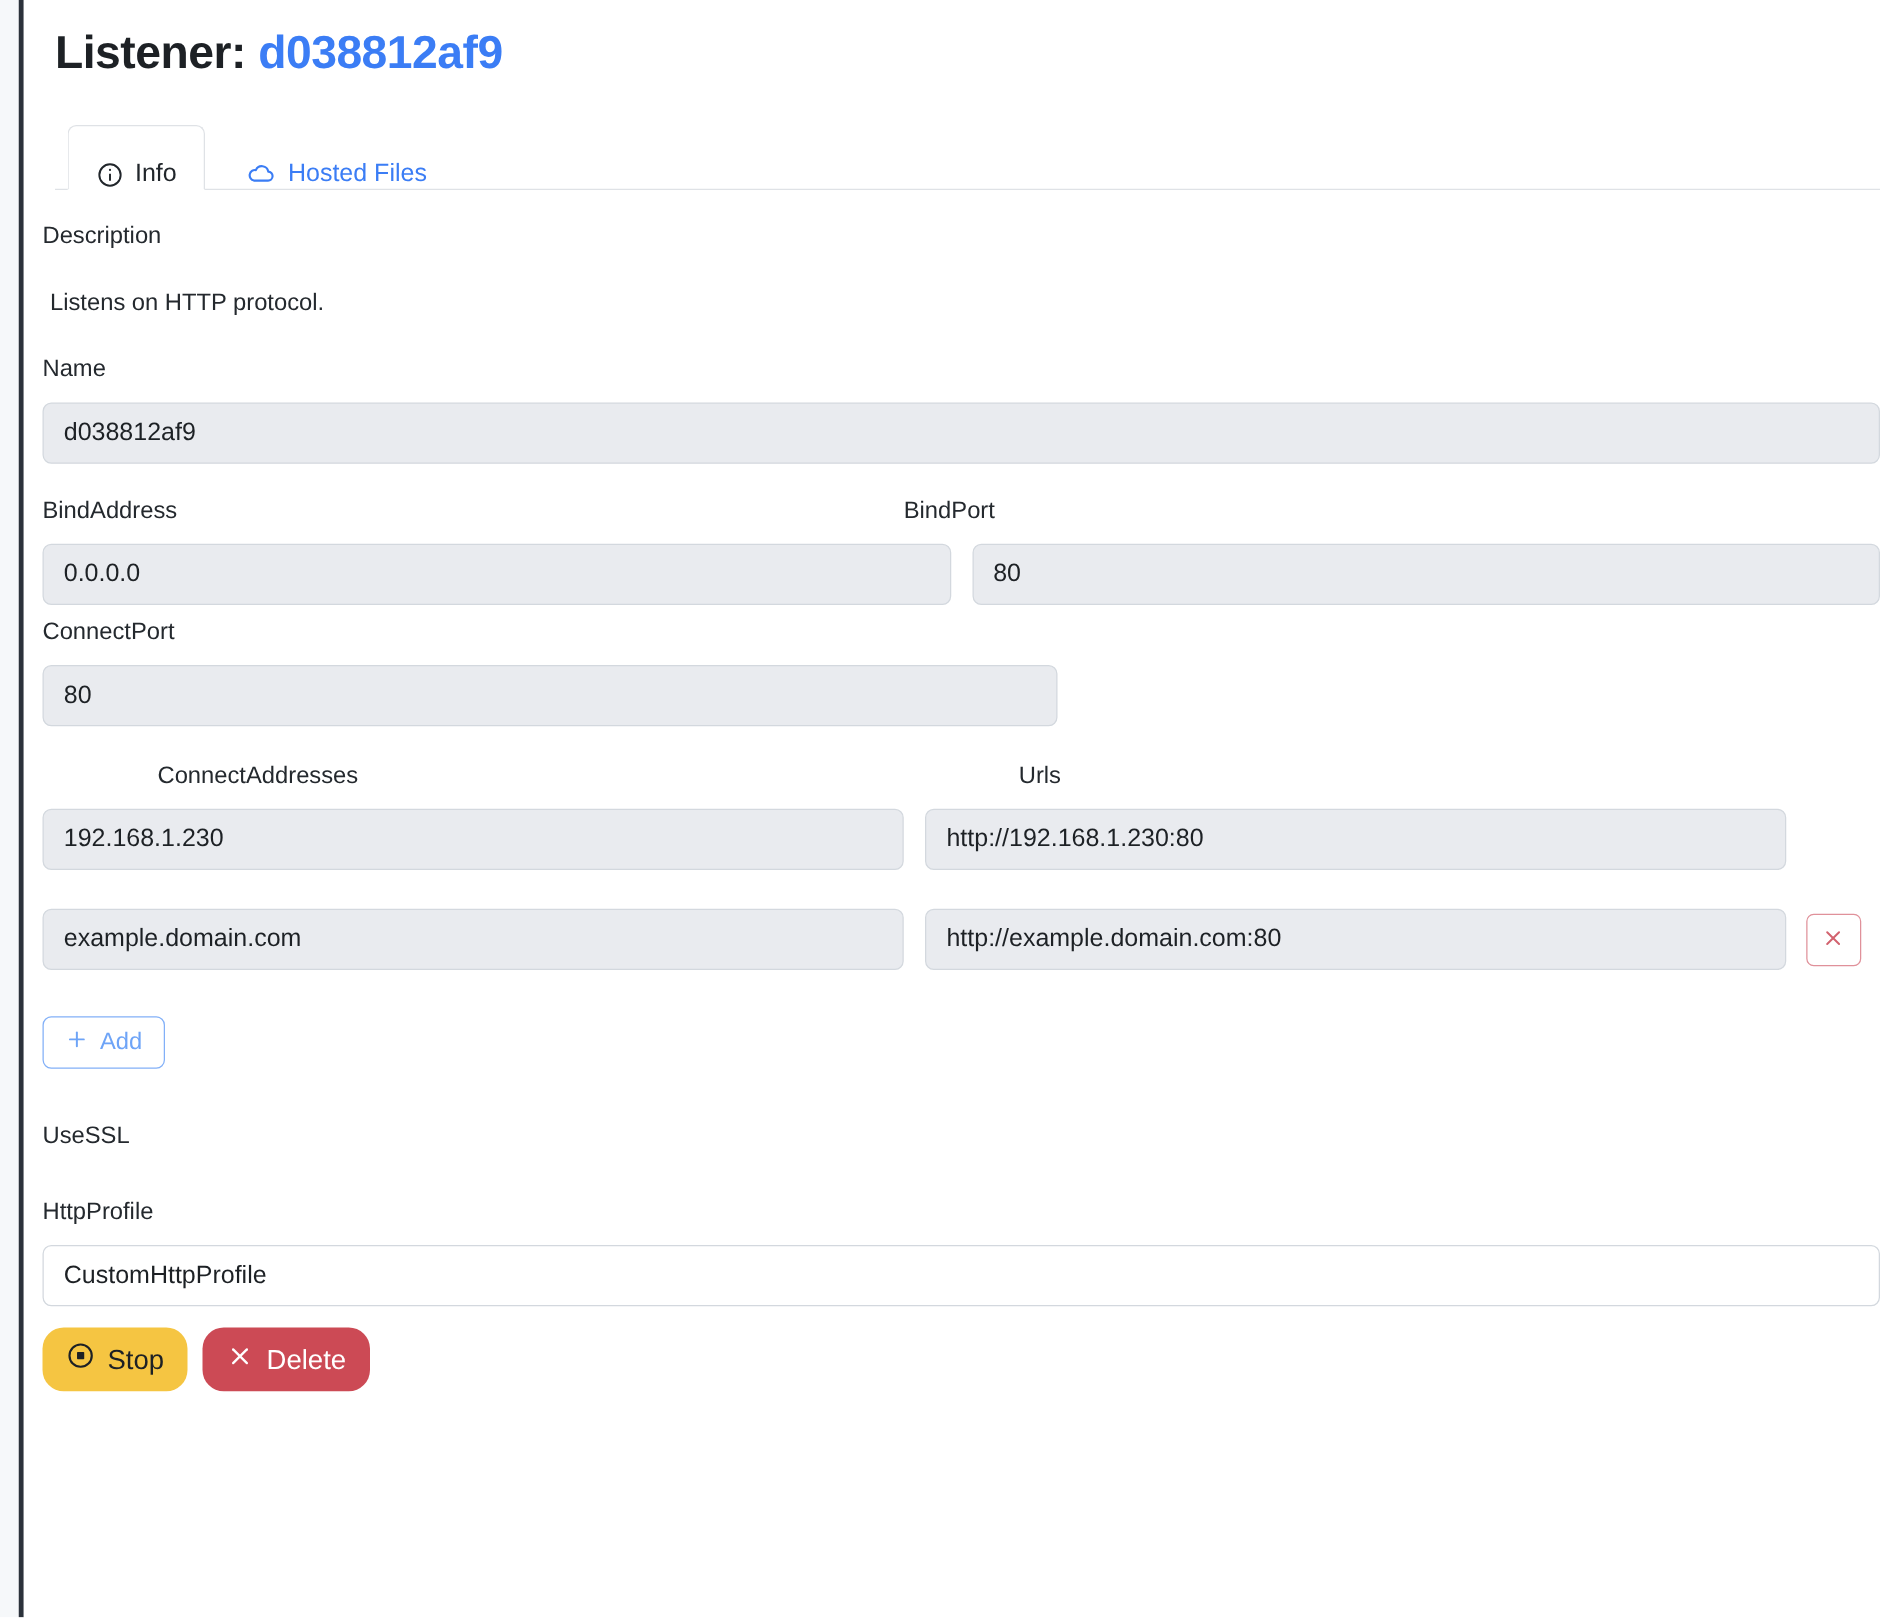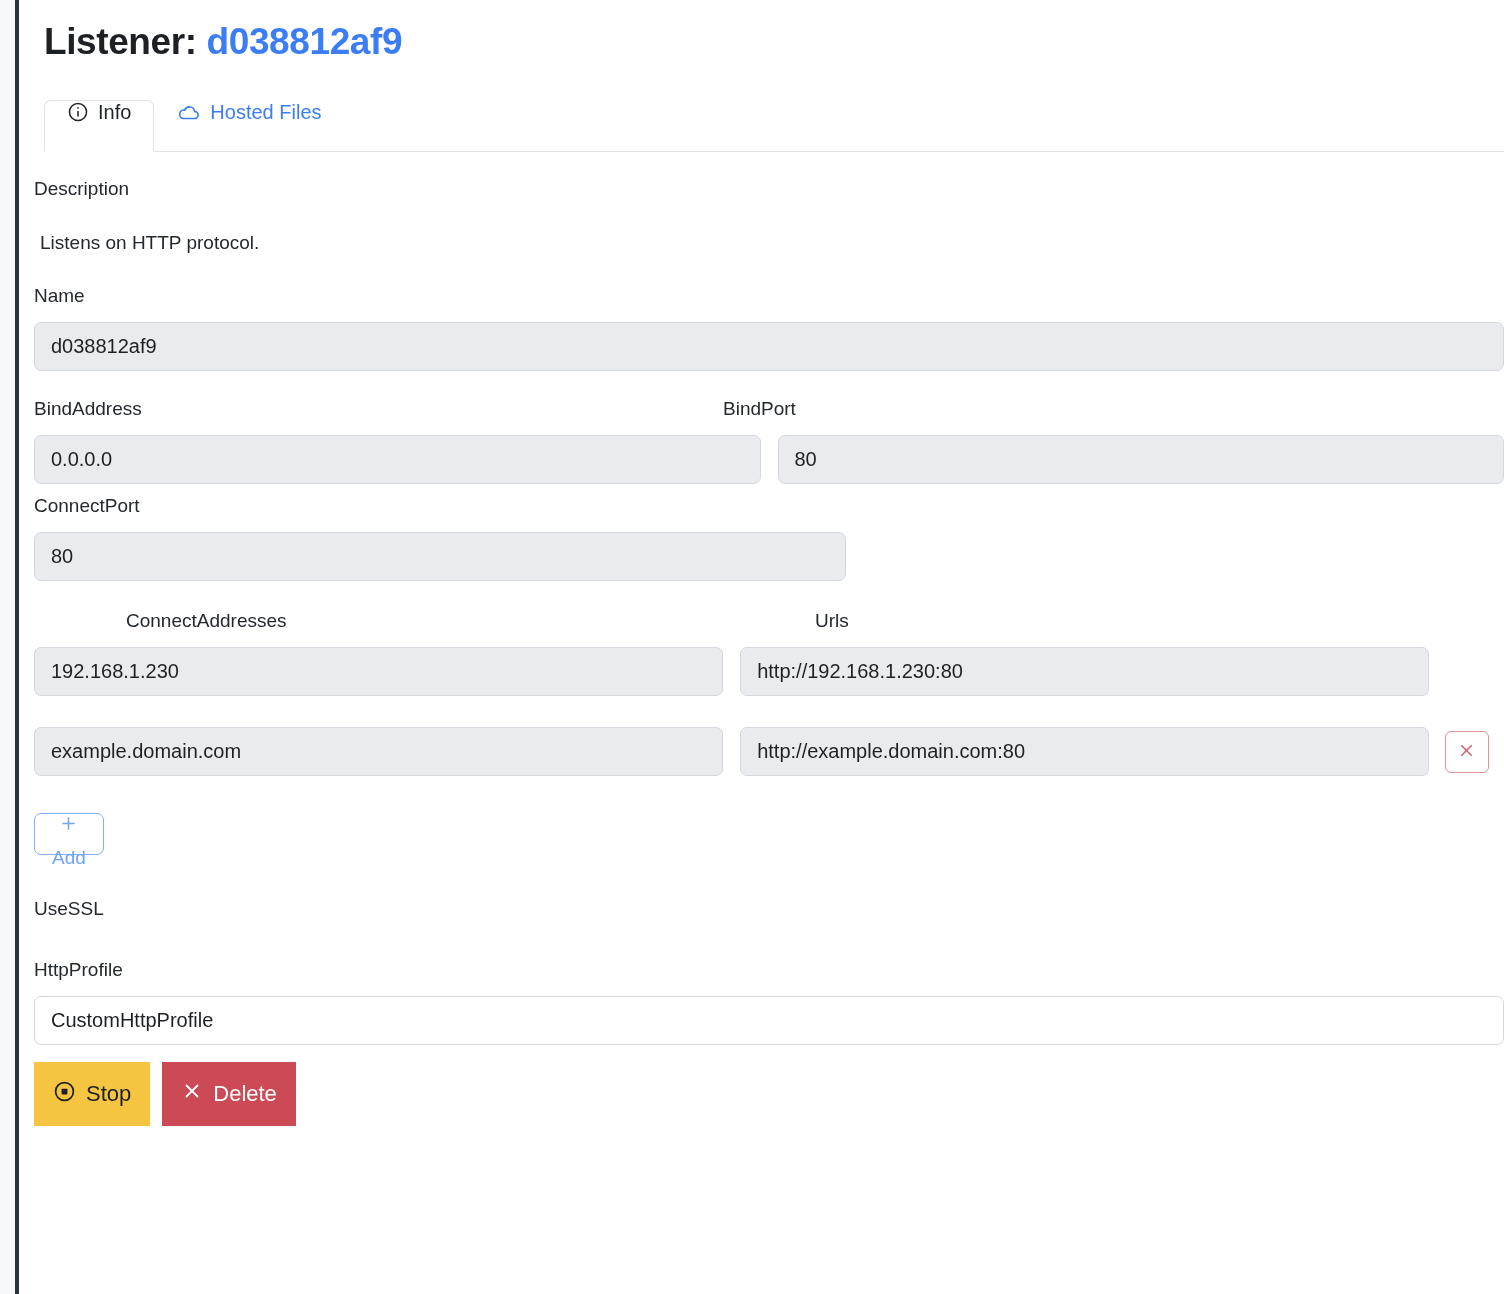--- a/index.html
+++ b/index.html
@@ -70,30 +70,31 @@
     content: "";
     position: absolute;
     left: 0; right: 0; bottom: 0;
     height: 1px;
     background: #dfe2e6;
   }
   .tab {
     position: relative;
     z-index: 2;
     display: flex;
-    align-items: flex-start;
+    align-items: flex-end;
     gap: 9px;
     padding: 0 22px;
     font-size: 20px;
     color: #3b7df5;
     cursor: pointer;
     background: transparent;
     border: 1px solid transparent;
     border-radius: 7px 7px 0 0;
     white-space: nowrap;
+    margin-left: 10px;
   }
   .tab.active {
     color: #21262b;
     background: #ffffff;
     border-color: #dfe2e6;
     border-bottom-color: #ffffff;
   }
   .tab .ic { display: flex; align-items: center; }
 
   
@@ -174,21 +175,20 @@
     gap: 9px;
     height: 42px;
     padding: 0 17px;
     background: #ffffff;
     border: 1px solid #82b0f8;
     border-radius: 7px;
     color: #6ea4f7;
     font-size: 19px;
     font-family: "Liberation Sans", sans-serif;
     cursor: pointer;
-    flex-direction: column;
   }
 
   .mt-ssl-label { margin-top: 42px; }
   .mt-ssl-input { margin-top: 14px; }
 
   .select-wrap { position: relative; width: 506px; }
   .select-wrap .chev {
     position: absolute;
     right: 16px; top: 50%;
     transform: translateY(-50%);
@@ -207,24 +207,24 @@
 
   .actions {
     margin-top: 17px;
     display: flex;
     gap: 12px;
   }
   .btn {
     display: inline-flex;
     align-items: center;
     gap: 10px;
-    height: 64px;
+    height: 51px;
     padding: 0 19px;
     border: none;
-    border-radius: 0;
+    border-radius: 17px;
     font-size: 22px;
     font-family: "Liberation Sans", sans-serif;
     cursor: pointer;
     white-space: nowrap;
   }
   .btn-stop { background: #f5c542; color: #1d2125; }
   .btn-delete { background: #cc4a55; color: #ffffff; }
 </style>
 </head>
 <body>

